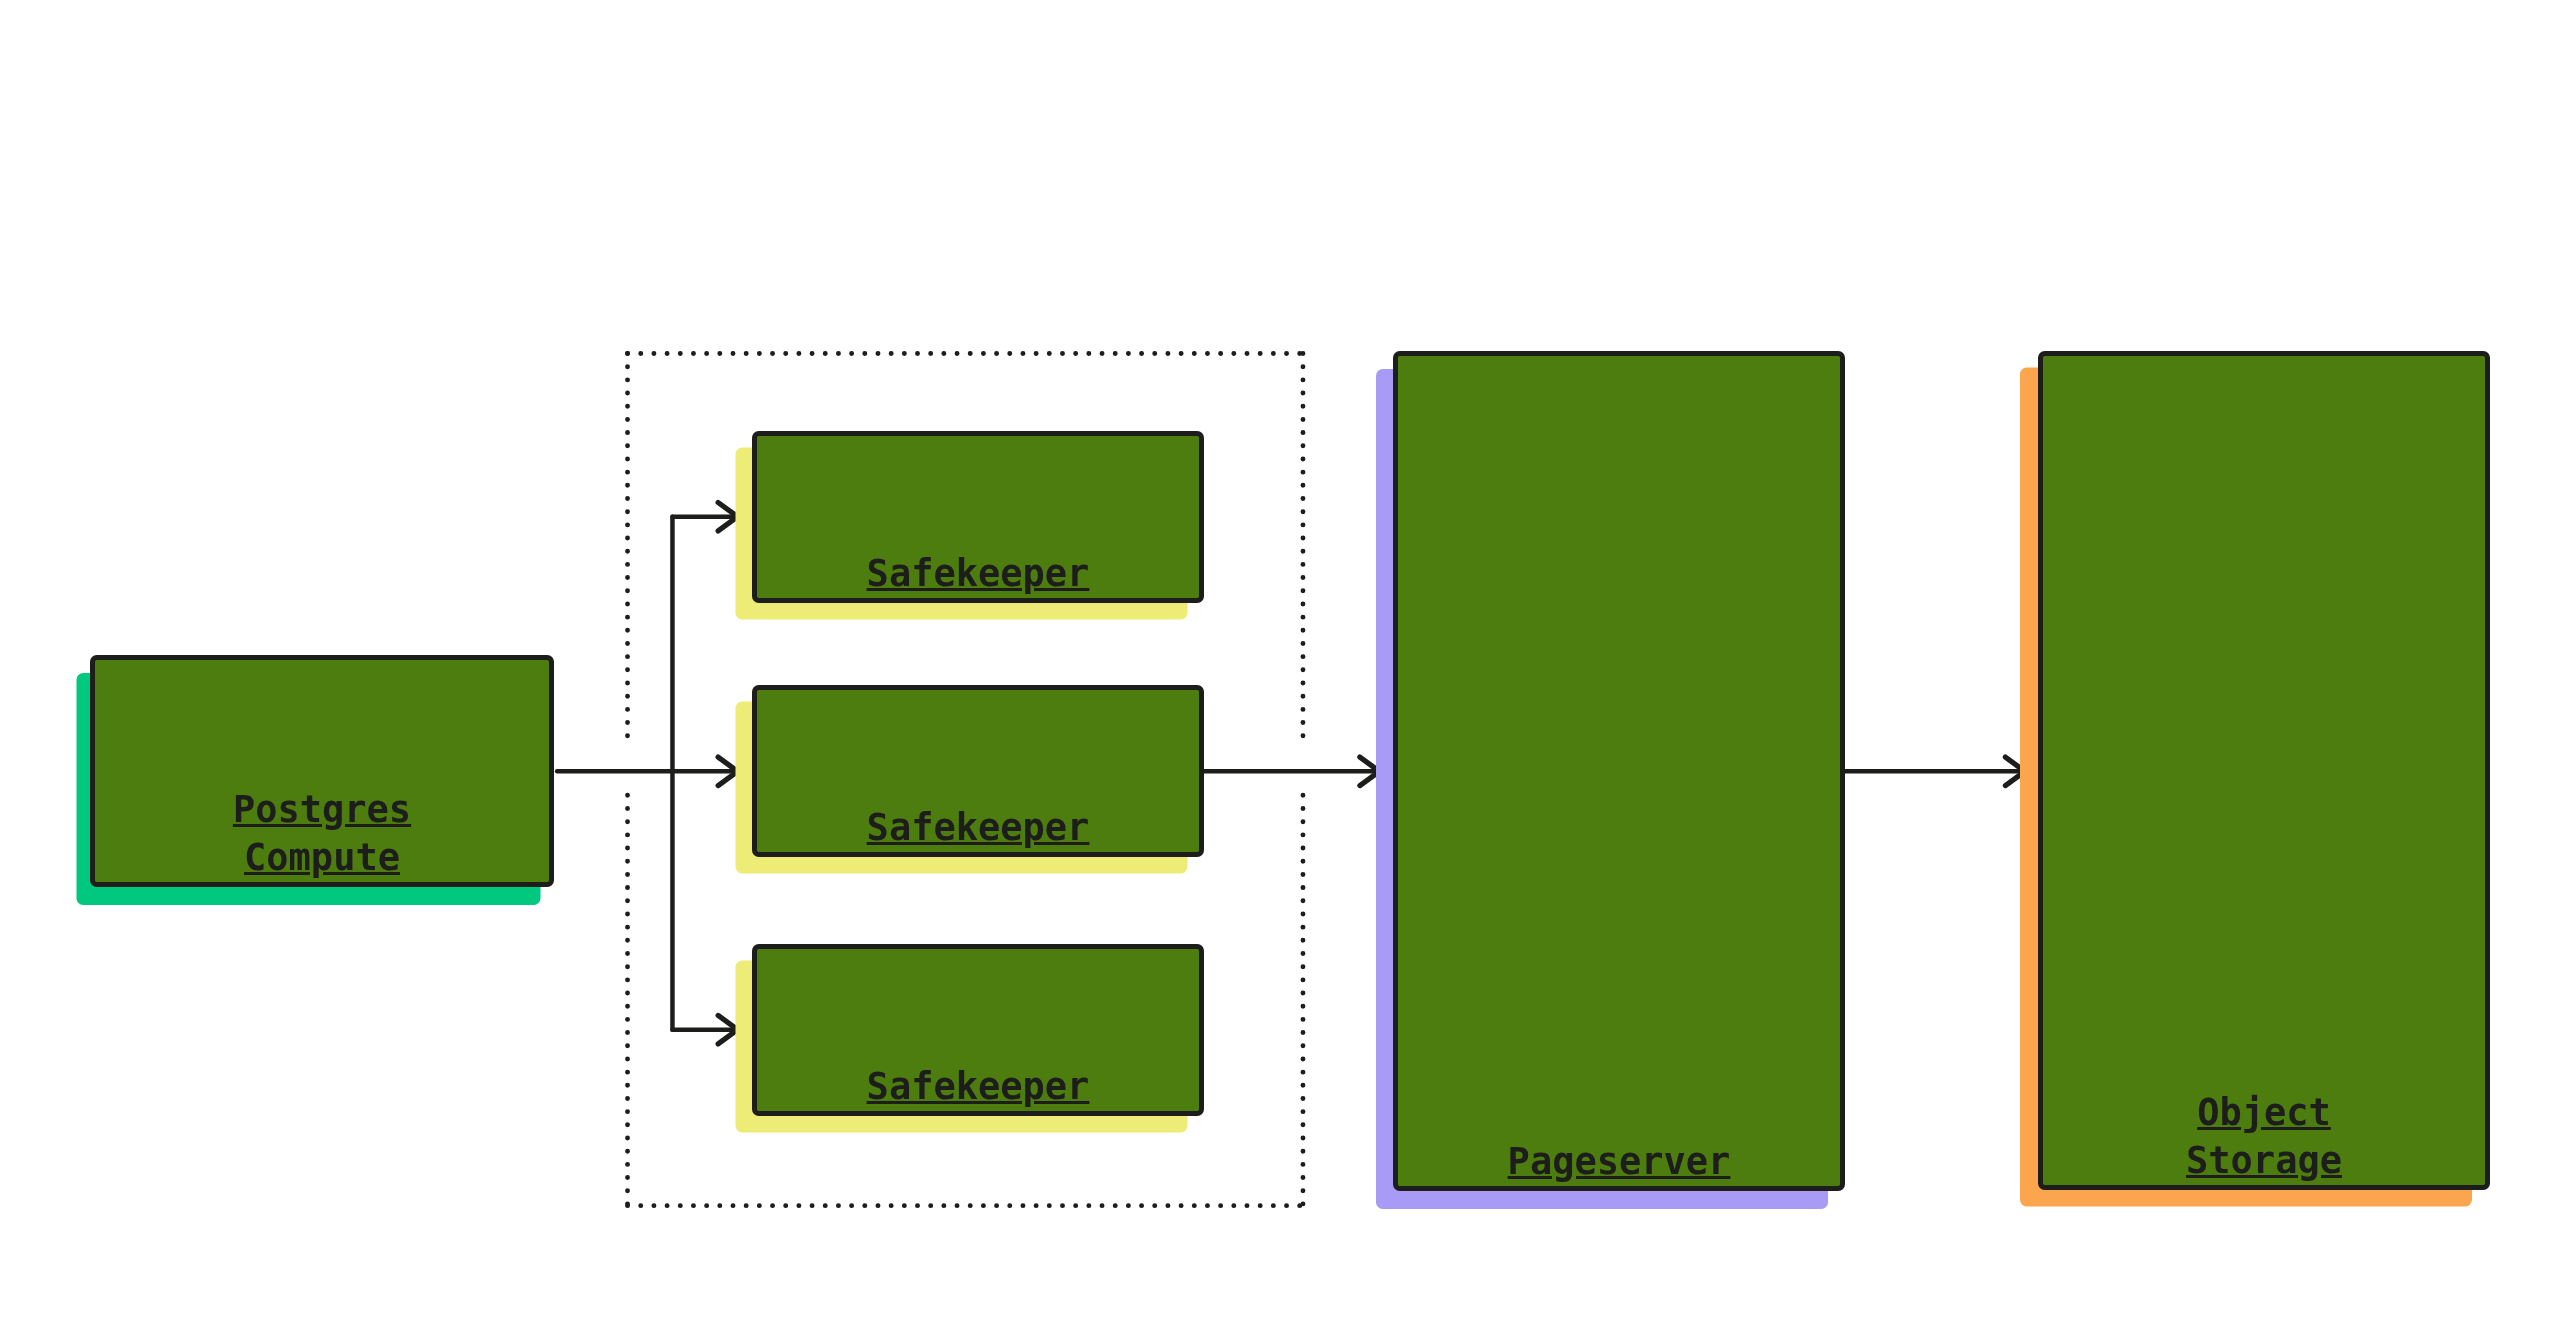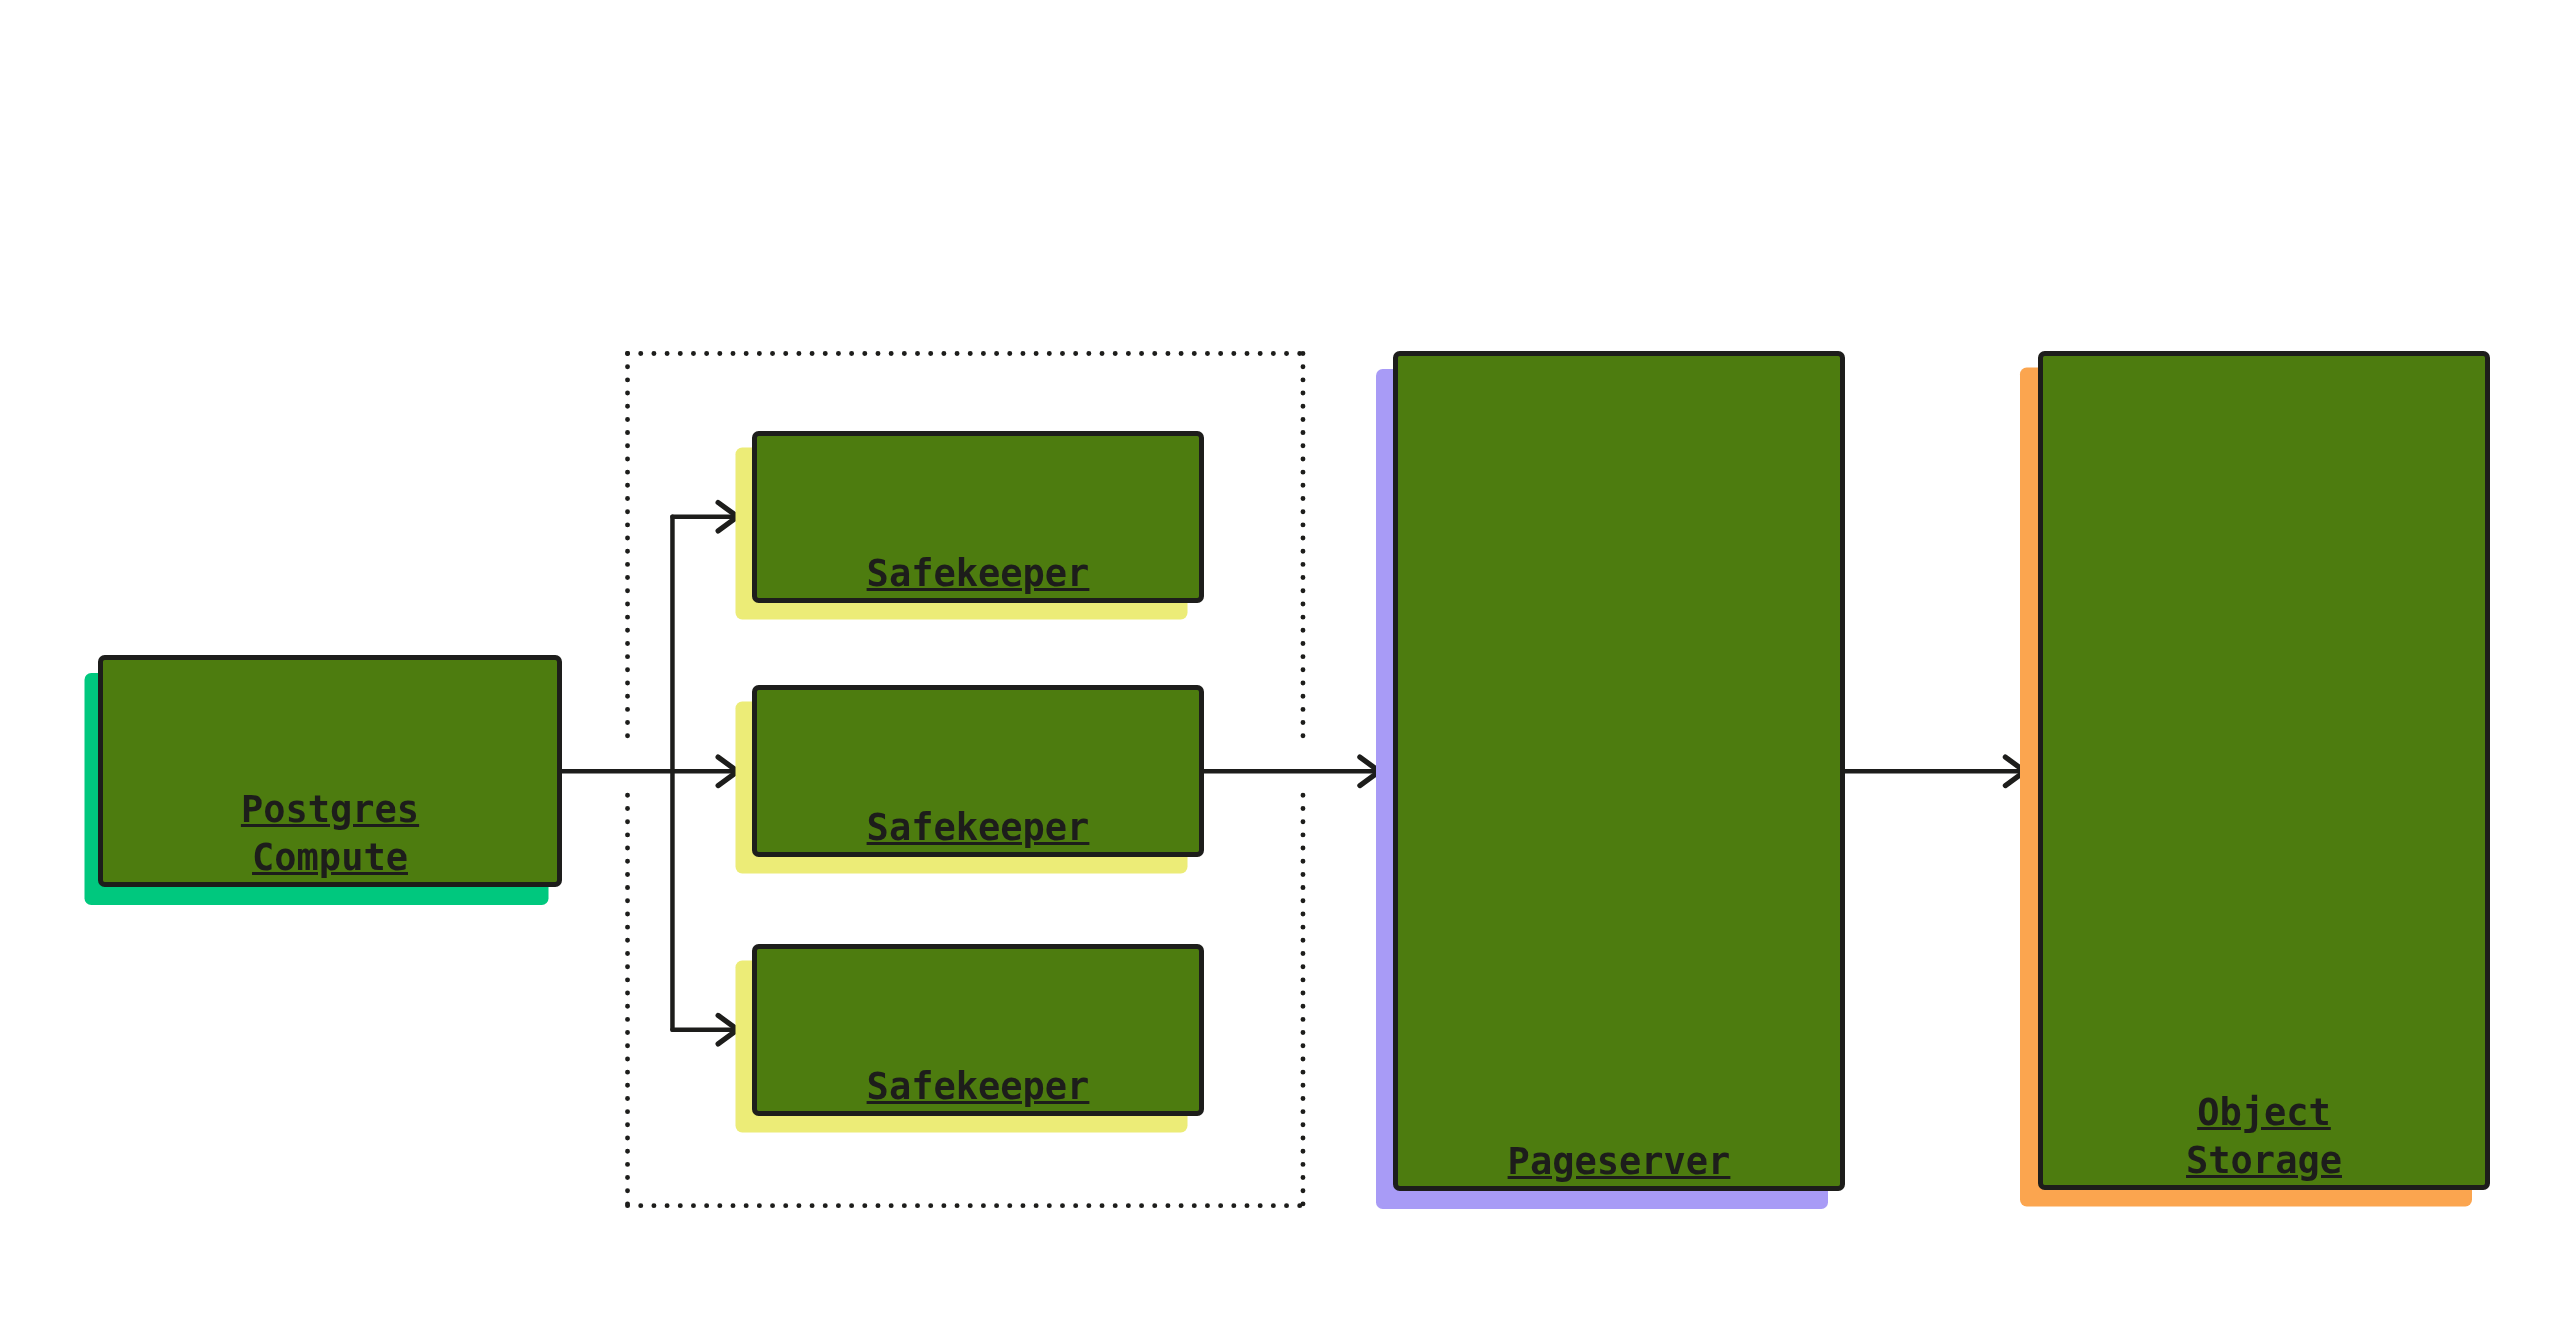--- a/index.html
+++ b/index.html
@@ -85,21 +85,21 @@
     text-align: center;
     text-decoration: underline;
   }
   .node .label {
     font-weight: bold;
     font-size: 37px;
     line-height: 48px;
     white-space: pre-line;
     color: var(--ink);
   }
-  .accent-green  { box-shadow: -13.5px 18px 0 0 var(--green); margin-left: 8px;  }
+  .accent-green  { box-shadow: -13.5px 18px 0 0 var(--green);  }
   .accent-yellow { box-shadow: -16.5px 16.5px 0 0 var(--yellow); }
   .accent-purple { box-shadow: -17px 18px 0 0 var(--purple); }
   .accent-orange { box-shadow: -18px 16.5px 0 0 var(--orange); }
 </style>
 </head>
 <body>
 
 <div id="canvas">
 
 

